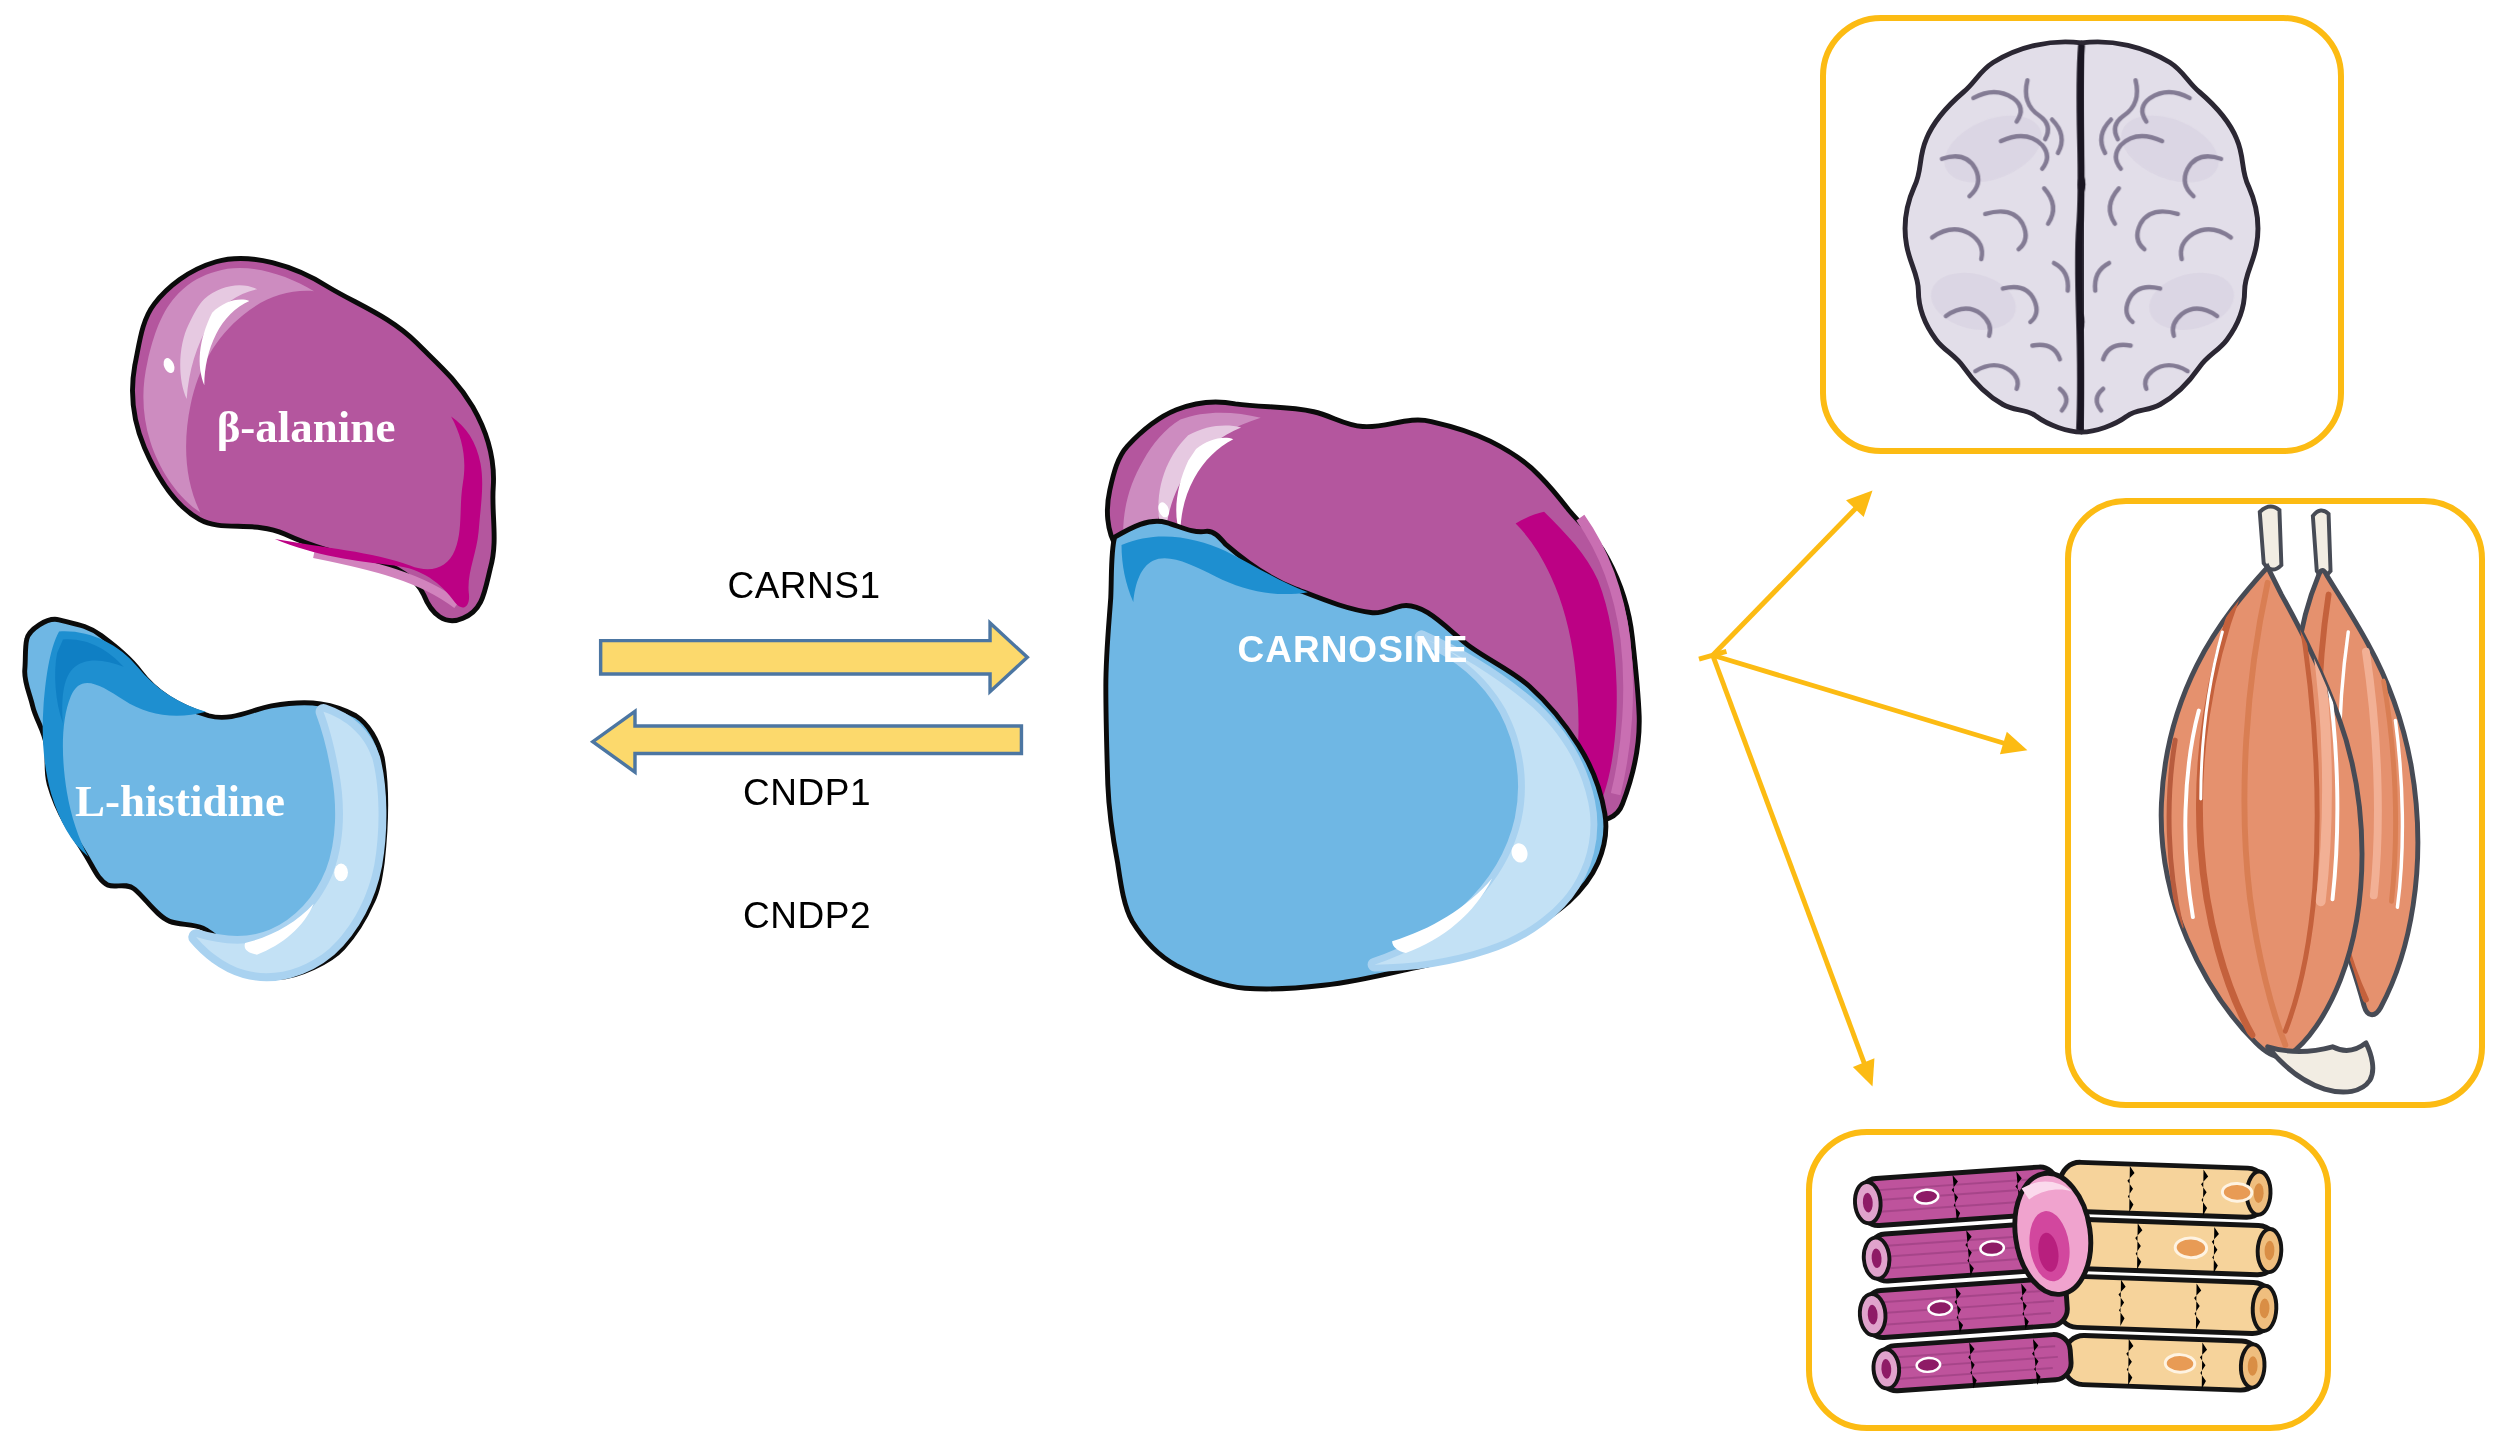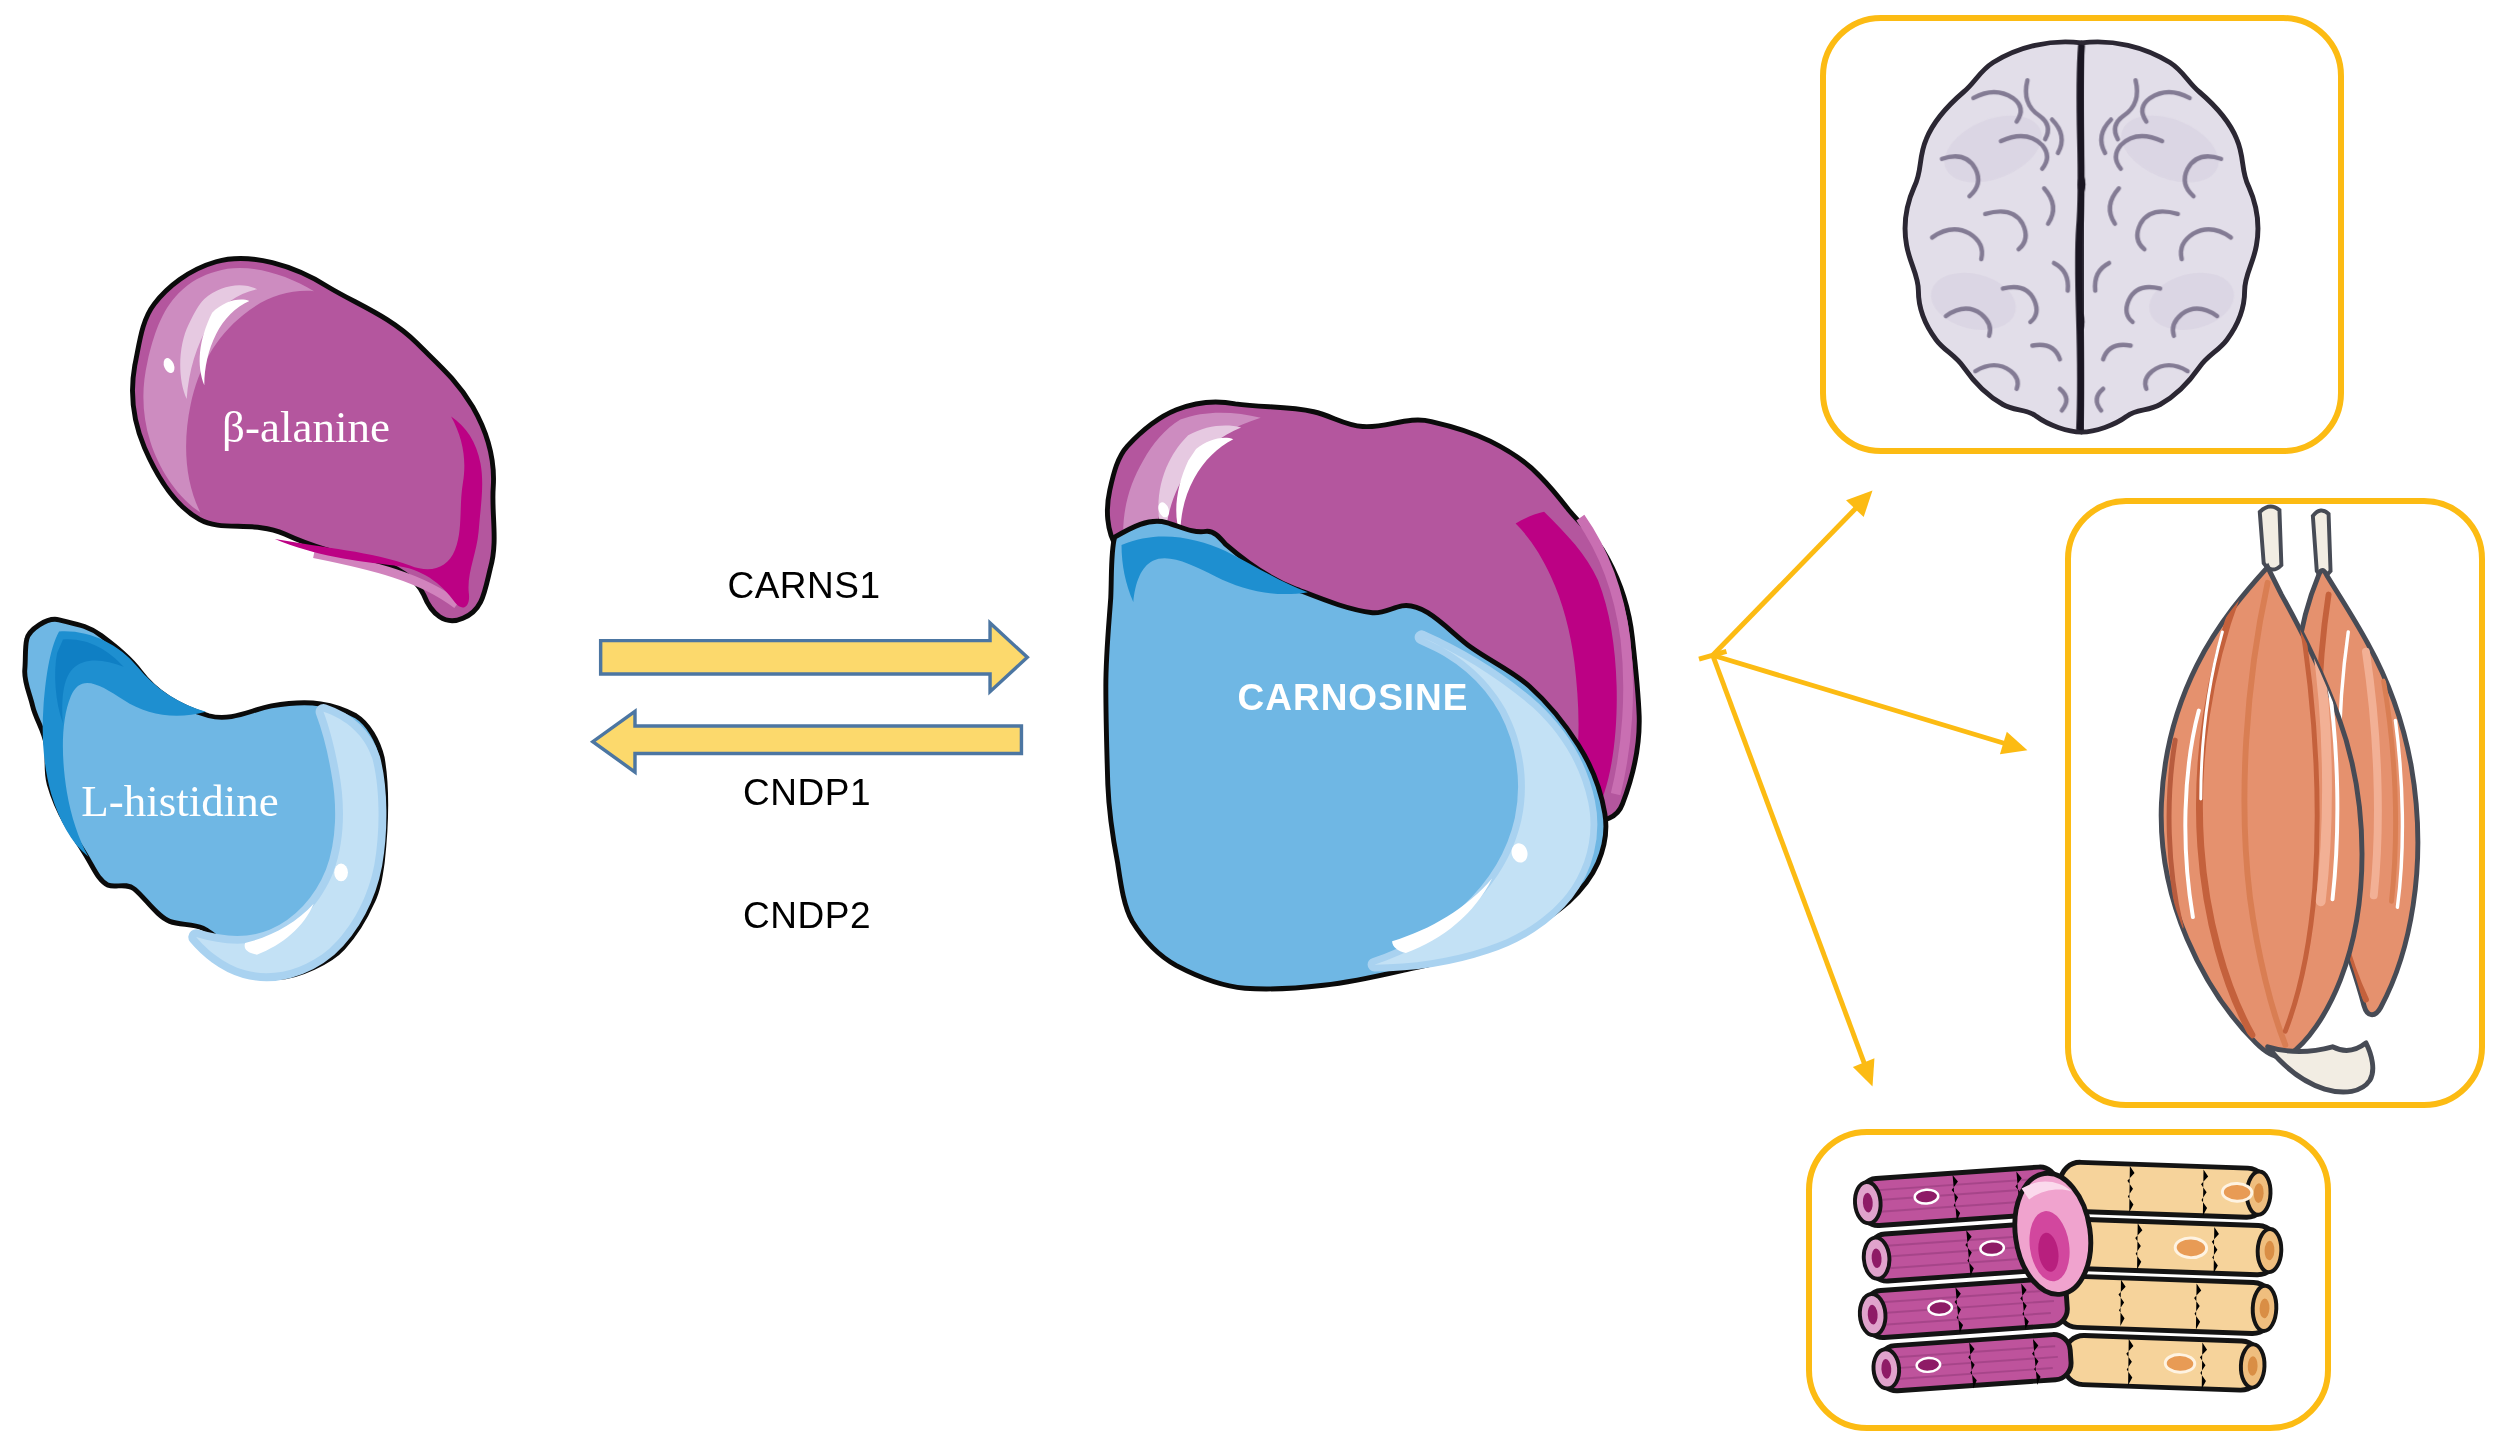--- a/index.html
+++ b/index.html
@@ -4,21 +4,21 @@
 <style>
   html,body{margin:0;padding:0;background:#ffffff;}
   .canvas{
     position:relative;width:2509px;height:1453px;background:#ffffff;overflow:hidden;
     font-family:"Liberation Sans", sans-serif;
   }
   .abs{position:absolute;}
   .lbl{position:absolute;transform:translate(-50%,-50%);white-space:nowrap;line-height:1;}
   .lbl-serif{
     font-family:"Liberation Serif","DejaVu Serif",serif;
-    font-weight:normal;font-size:45px;color:var(--label-light,#fff);
+    font-weight:bold;font-size:45px;color:var(--label-light,#fff);
   }
   .lbl-enzyme{font-weight:normal;font-size:37px;color:var(--label-dark,#000);letter-spacing:0.5px;}
   .lbl-carnosine{font-weight:bold;font-size:37px;color:var(--label-light,#fff);letter-spacing:1px;}
   .target-box{
     position:absolute;box-sizing:border-box;background:#ffffff;
     border:6.9px solid var(--gold,#FCBB13);border-radius:61px;
   }
   .target-box svg{position:absolute;left:0;top:0;width:100%;height:100%;}
   .sulci path{stroke:var(--brain-sulci,#837B94);stroke-width:4.5;fill:none;stroke-linecap:round;}
   .stria path{stroke:#9A3D7F;stroke-width:2;fill:none;opacity:.65;}
@@ -117,21 +117,21 @@
          C96 176 72 164 56 172 C44 178 38 194 36 214 C28 196 24 176 24 156 Z"></path>
     <path style="fill:var(--his-light);stroke:var(--his-mid);stroke-width:14;stroke-linejoin:round" d="M330 250 C370 268 410 292 444 322 C472 348 492 380 500 418 C507 452 498 486 478 512
          C458 537 428 556 396 566 C360 578 320 584 282 584 C318 572 350 554 376 530
          C404 504 424 472 432 436 C440 398 434 358 416 324 C396 288 364 264 330 250 Z"></path>
     <path style="fill:var(--his-light)" d="M330 250 C370 268 410 292 444 322 C472 348 492 380 500 418 C507 452 498 486 478 512
          C458 537 428 556 396 566 C360 578 320 584 282 584 C318 572 350 554 376 530
          C404 504 424 472 432 436 C440 398 434 358 416 324 C396 288 364 264 330 250 Z"></path>
     <path style="fill:#FFFFFF" d="M300 560 C340 548 376 526 402 496 C384 532 352 558 314 572 C306 570 300 566 300 560 Z"></path>
     <ellipse cx="430" cy="470" rx="8" ry="10" transform="rotate(-15 430 470)" style="fill:#FFFFFF"></ellipse>
   </svg>
-  <div class="lbl lbl-carnosine" style="left:1353px;top:697px">CARNOSINE</div>
+  <div class="lbl lbl-carnosine" style="left:1353px;top:649px">CARNOSINE</div>
 
   <svg class="abs" style="left:1691px;top:469px" width="363" height="647" viewBox="0 0 370 660">
     <g style="stroke:var(--gold);stroke-width:5;fill:none">
       <line x1="22" y1="190" x2="168" y2="40"></line>
       <line x1="22" y1="190" x2="320" y2="280"></line>
       <line x1="22" y1="190" x2="178" y2="610"></line>
       <line x1="8" y1="194" x2="36" y2="186"></line>
     </g>
     <g style="fill:var(--gold)">
       <polygon points="185,22 176,49 158,32"></polygon>

